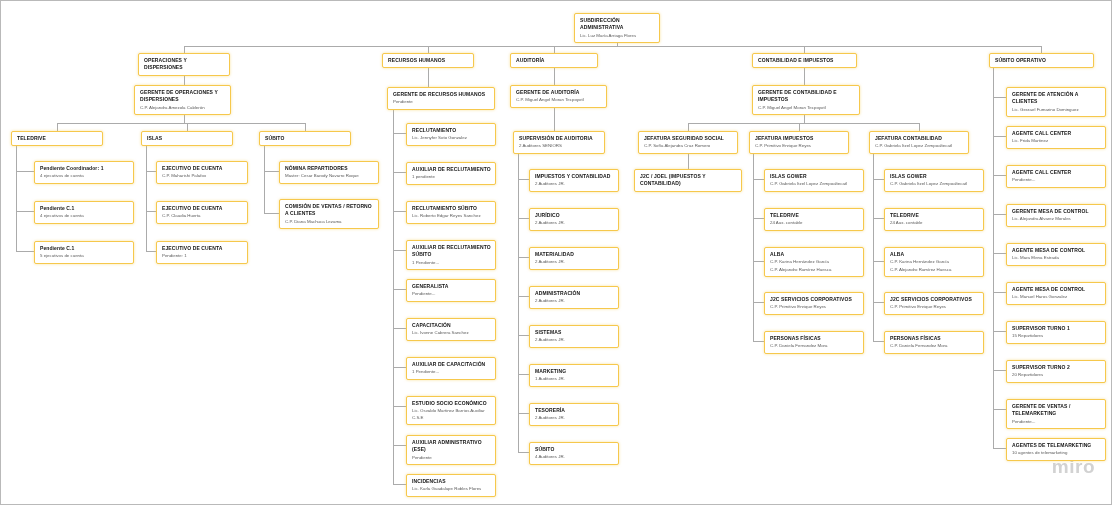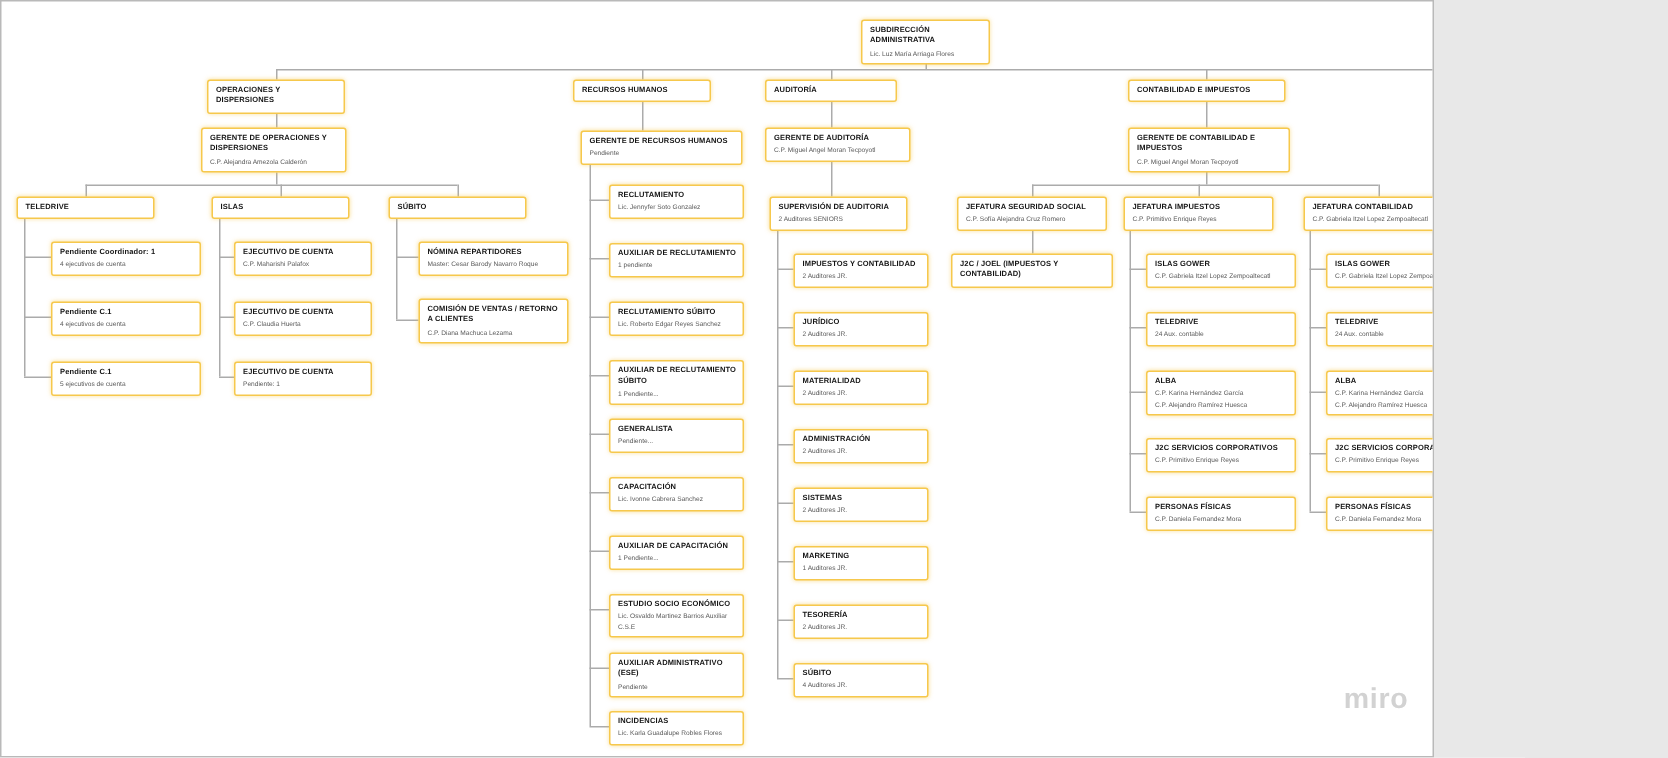--- a/index.html
+++ b/index.html
@@ -1,18 +1,18 @@
 <!DOCTYPE html>
 <html><head>
 <meta charset="utf-8">
 <style>
   html,body{margin:0;padding:0;background:#e8e8e8;}
   #canvas{
     position:relative;
-    width:956px;height:505px;
+    width:1112px;height:505px;
     background:#ffffff;
     border:1px solid #b9b9b9;
     box-sizing:border-box;
     overflow:hidden;
     font-family:"Liberation Sans",sans-serif;
   }
   .node{
     position:absolute;
     background:#ffffff;
     border:1px solid #f6c84c;

